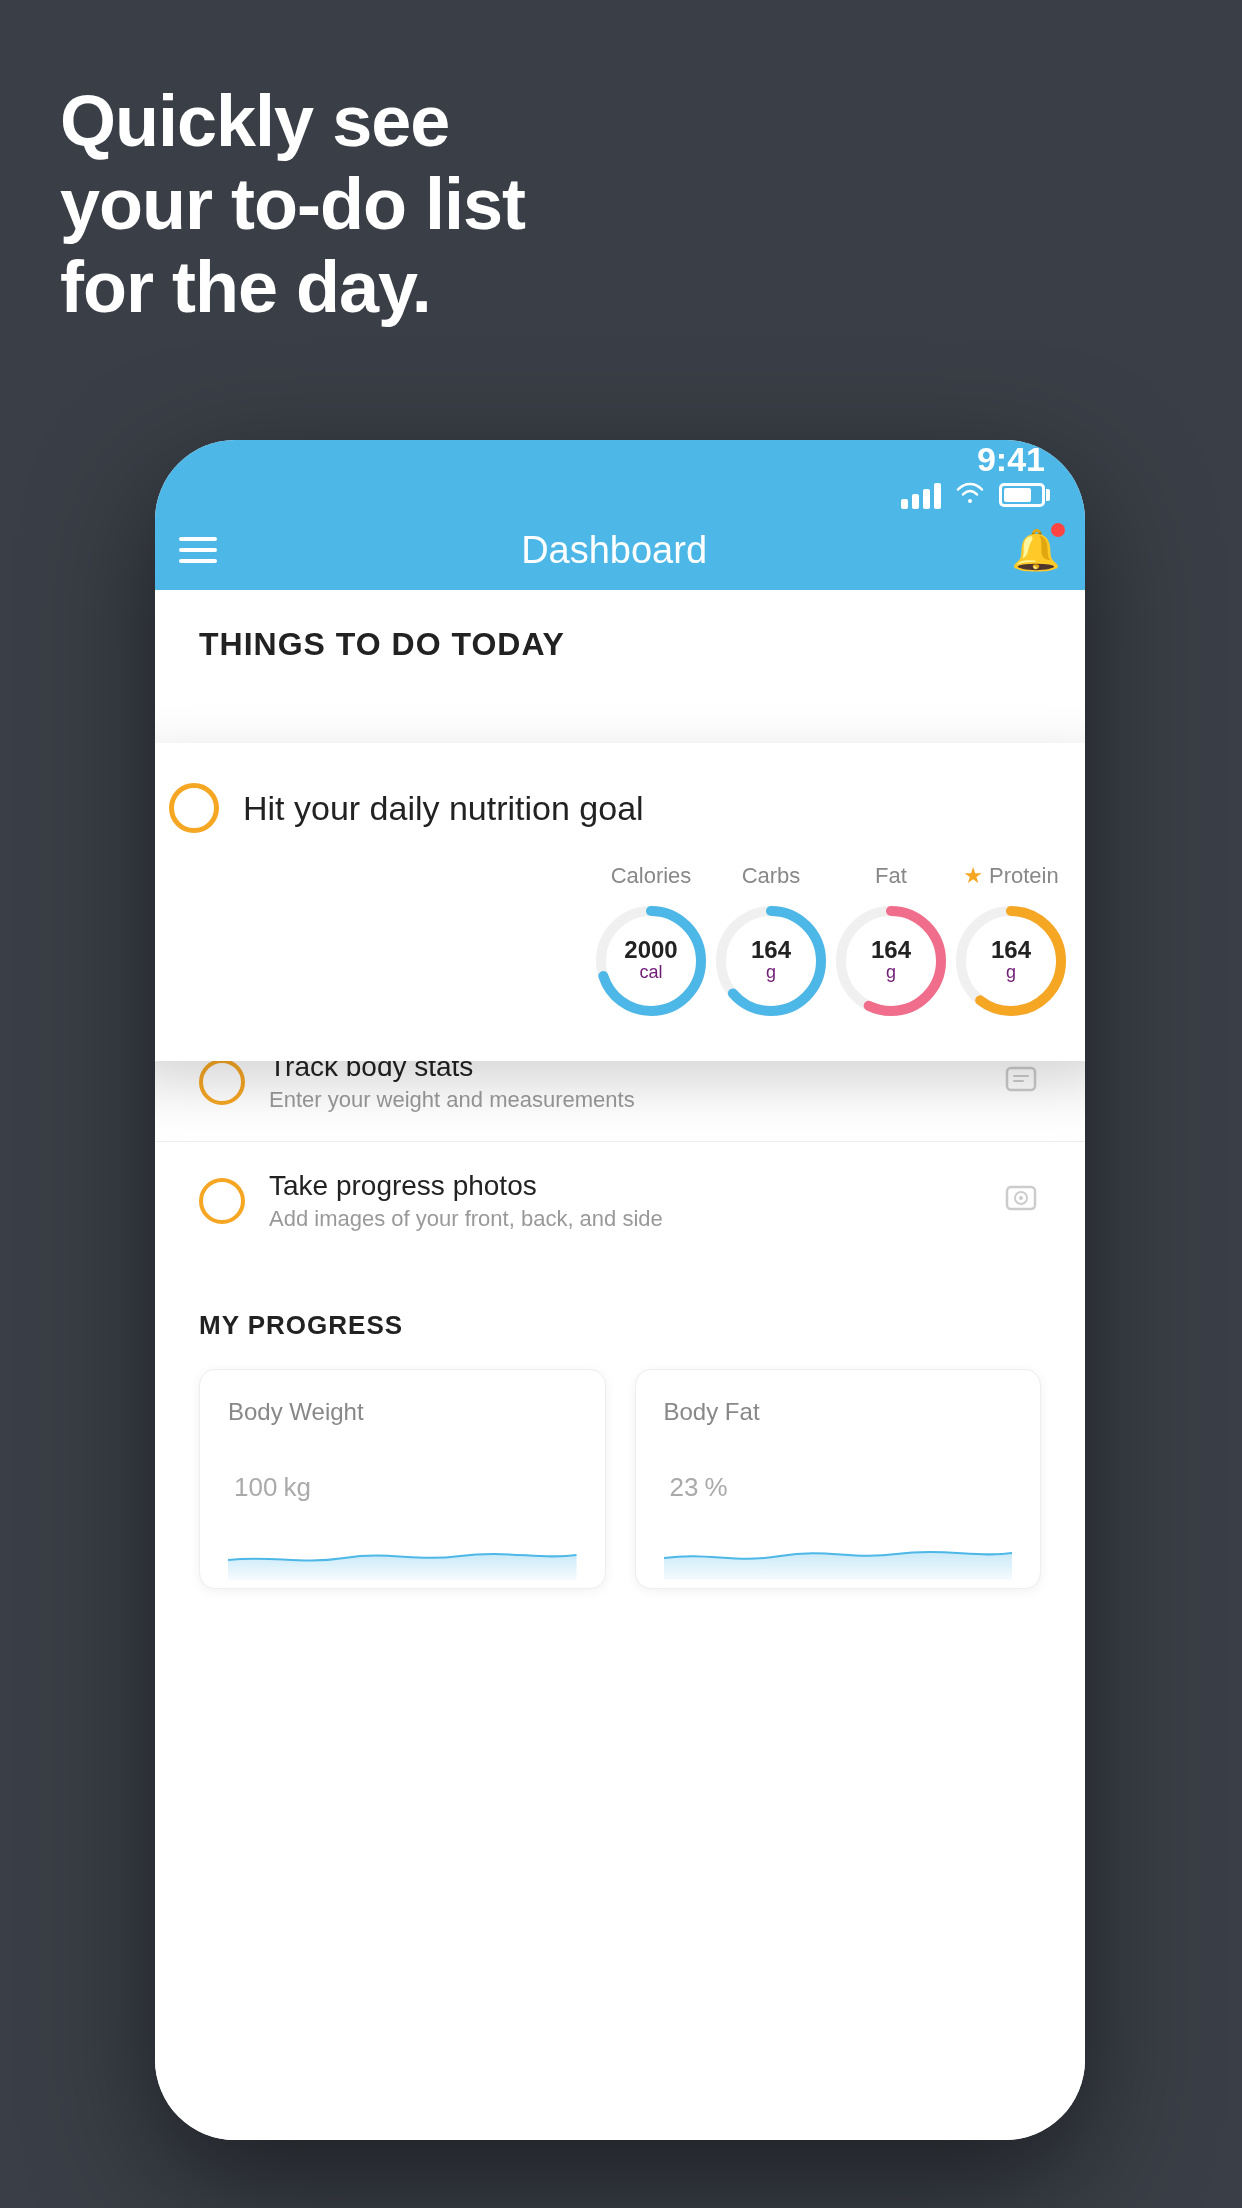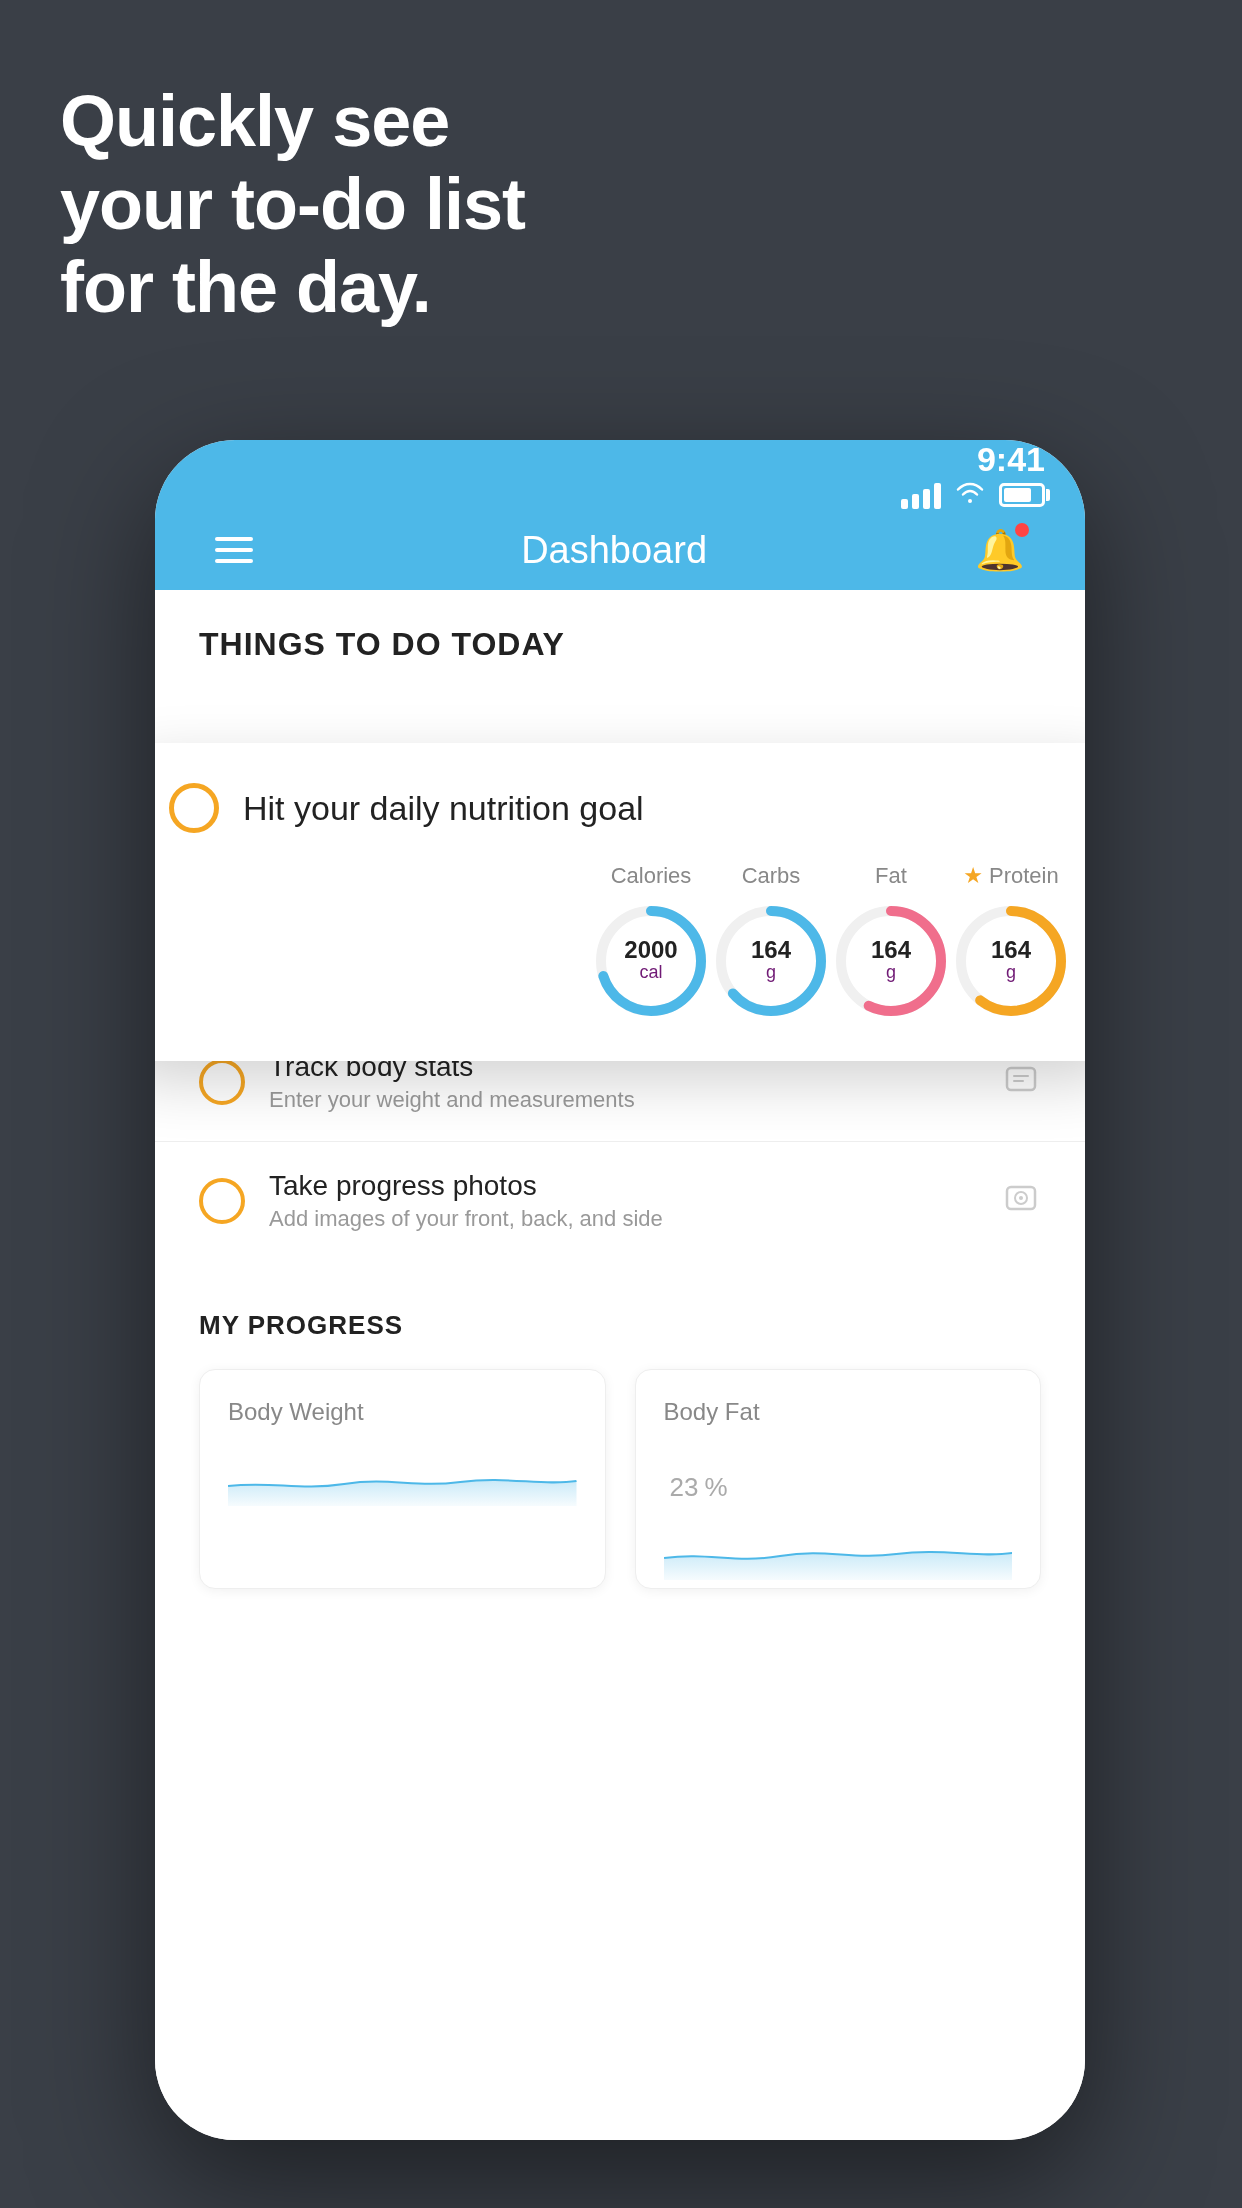--- a/index.html
+++ b/index.html
@@ -111,21 +111,21 @@
       border-radius: 2px;
     }
 
     
     .nav-bar {
       background: #4db8e8;
       height: 80px;
       display: flex;
       align-items: center;
       justify-content: space-between;
-      padding: 0 60px;
+      padding: 0 24px;
     }
     .hamburger {
       display: flex;
       flex-direction: column;
       gap: 7px;
       cursor: pointer;
     }
     .hamburger span {
       display: block;
       width: 38px;
@@ -544,20 +544,23 @@
       </div>
 
     </div>
 
     <div class="progress-section">
       <div class="progress-title">MY PROGRESS</div>
       <div class="progress-cards">
 
         <div class="progress-card">
           <div class="progress-card-title">Body Weight</div>
+          <div class="progress-value">
+            <span>100</span><span>kg</span>
+          </div>
           <div class="wave-container">
             <svg viewBox="0 0 300 60" preserveAspectRatio="none">
               <defs>
                 <linearGradient id="waveGrad1" x1="0" y1="0" x2="0" y2="1">
                   <stop offset="0%" stop-color="#4db8e8" stop-opacity="0.3"></stop>
                   <stop offset="100%" stop-color="#4db8e8" stop-opacity="0.05"></stop>
                 </linearGradient>
               </defs>
               <path d="M0 40 C40 35 60 45 100 38 C140 31 160 42 200 36 C240 30 270 40 300 35 L300 60 L0 60 Z" fill="url(#waveGrad1)"></path>
               <path d="M0 40 C40 35 60 45 100 38 C140 31 160 42 200 36 C240 30 270 40 300 35" fill="none" stroke="#4db8e8" stroke-width="2"></path>

